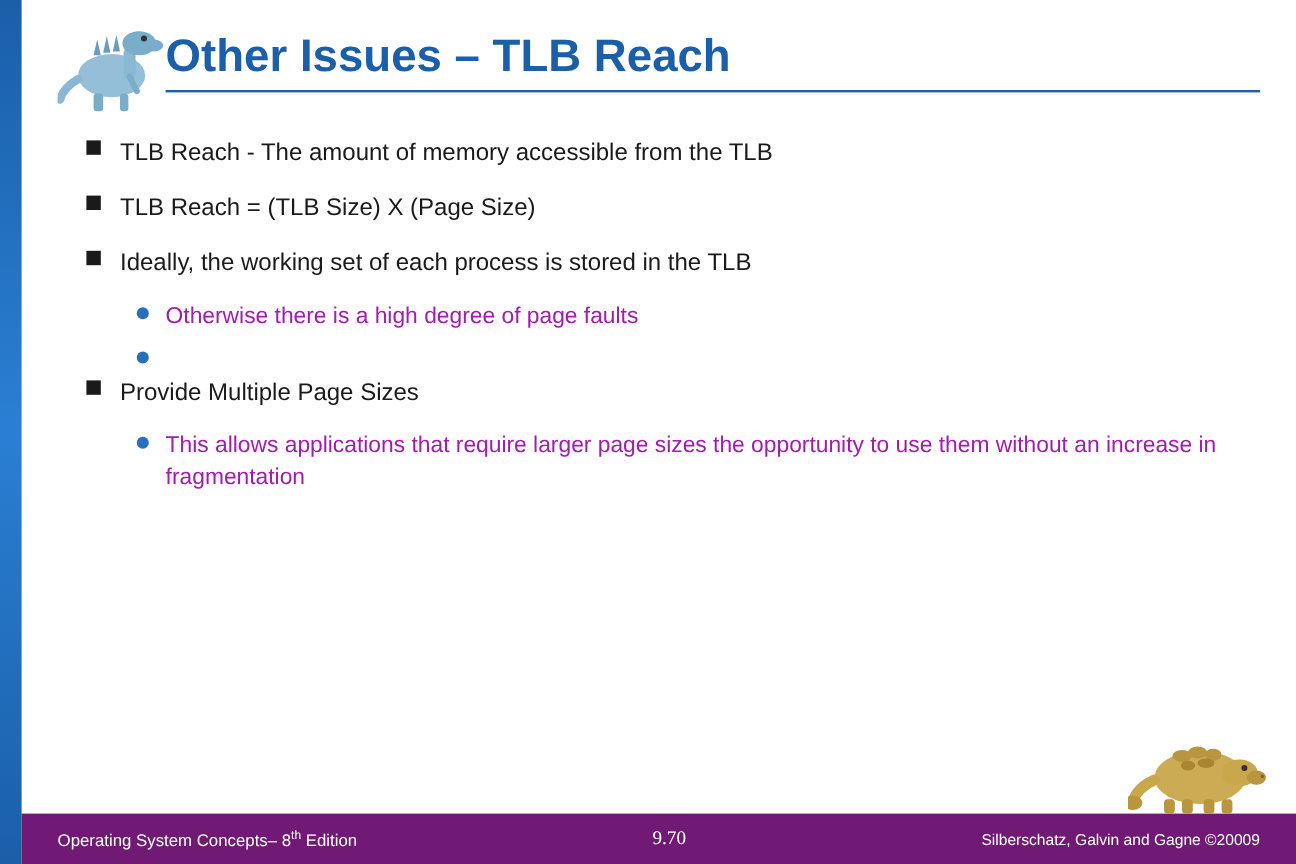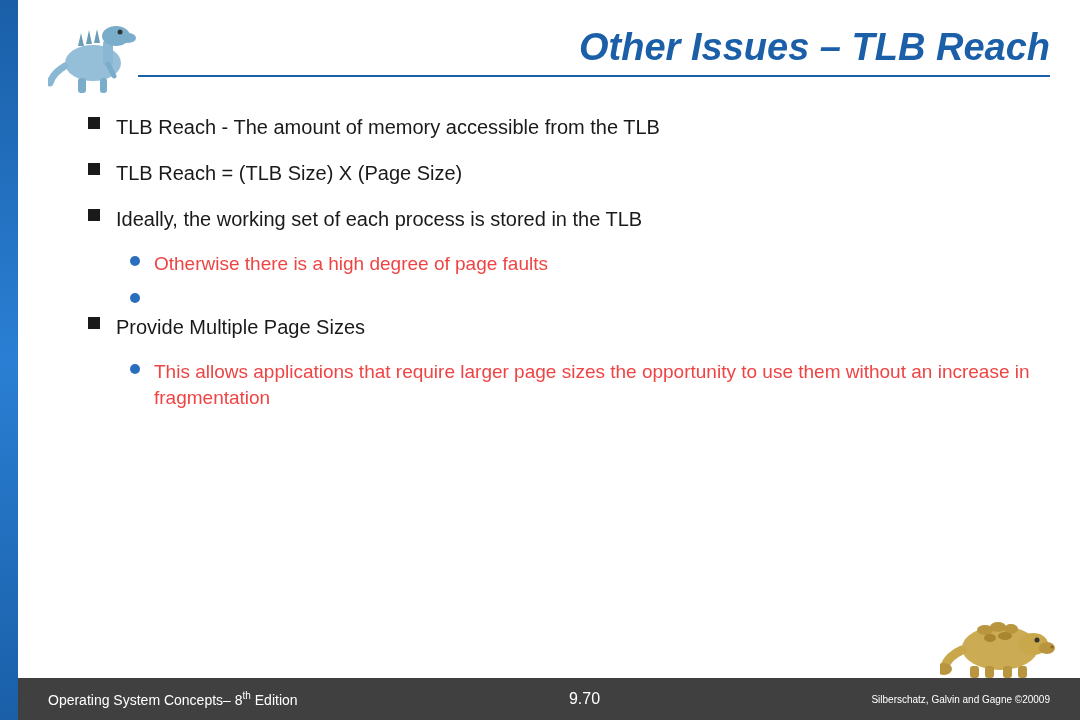--- a/index.html
+++ b/index.html
@@ -45,43 +45,42 @@
       width: 90px;
       height: 75px;
       position: relative;
       flex-shrink: 0;
     }
 
     .title-container {
       flex: 1;
       display: flex;
       flex-direction: column;
-      align-items: flex-end;
+      align-items: flex-start;
       padding-bottom: 8px;
-      font-style: italic;
     }
 
     .slide-title {
       font-size: 38px;
       font-weight: bold;
       color: #1a5fa8;
       text-align: center;
       font-family: Arial, sans-serif;
     }
 
     .title-underline {
       width: 100%;
       height: 2px;
       background: #1a5fa8;
       margin-top: 6px;
     }
 
     
     .content {
-      margin-left: 28px;
+      margin-left: 12px;
       padding: 20px 40px 20px 60px;
       flex: 1;
     }
 
     .bullet-item {
       display: flex;
       align-items: flex-start;
       margin-bottom: 18px;
     }
 
@@ -113,59 +112,59 @@
       height: 10px;
       background: #2a6fbd;
       border-radius: 50%;
       flex-shrink: 0;
       margin-top: 5px;
       margin-right: 14px;
     }
 
     .sub-bullet-text {
       font-size: 19px;
-      color: #ef4444;
+      color: #a21caf;
       line-height: 1.4;
       font-family: Arial, sans-serif;
     }
 
     
     .footer {
       position: absolute;
       bottom: 0;
       left: 18px;
       right: 0;
       height: 42px;
-      background: #404040;
+      background: #701a75;
       display: flex;
       align-items: center;
       justify-content: space-between;
       padding: 0 30px;
       margin-top: 11px;
     }
 
     .footer-left {
       color: #ffffff;
       font-size: 14px;
       font-family: Arial, sans-serif;
     }
 
     .footer-left sup {
       font-size: 10px;
     }
 
     .footer-center {
       color: #ffffff;
       font-size: 16px;
-      font-family: Liberation Sans, sans-serif;
+      font-family: Liberation Serif, serif;
     }
 
     .footer-right {
       color: #ffffff;
-      font-size: 10px;
+      font-size: 13px;
       font-family: Arial, sans-serif;
     }
 
     .dino-bottom-container {
       position: absolute;
       bottom: 42px;
       right: 20px;
       width: 120px;
       height: 80px;
     }

